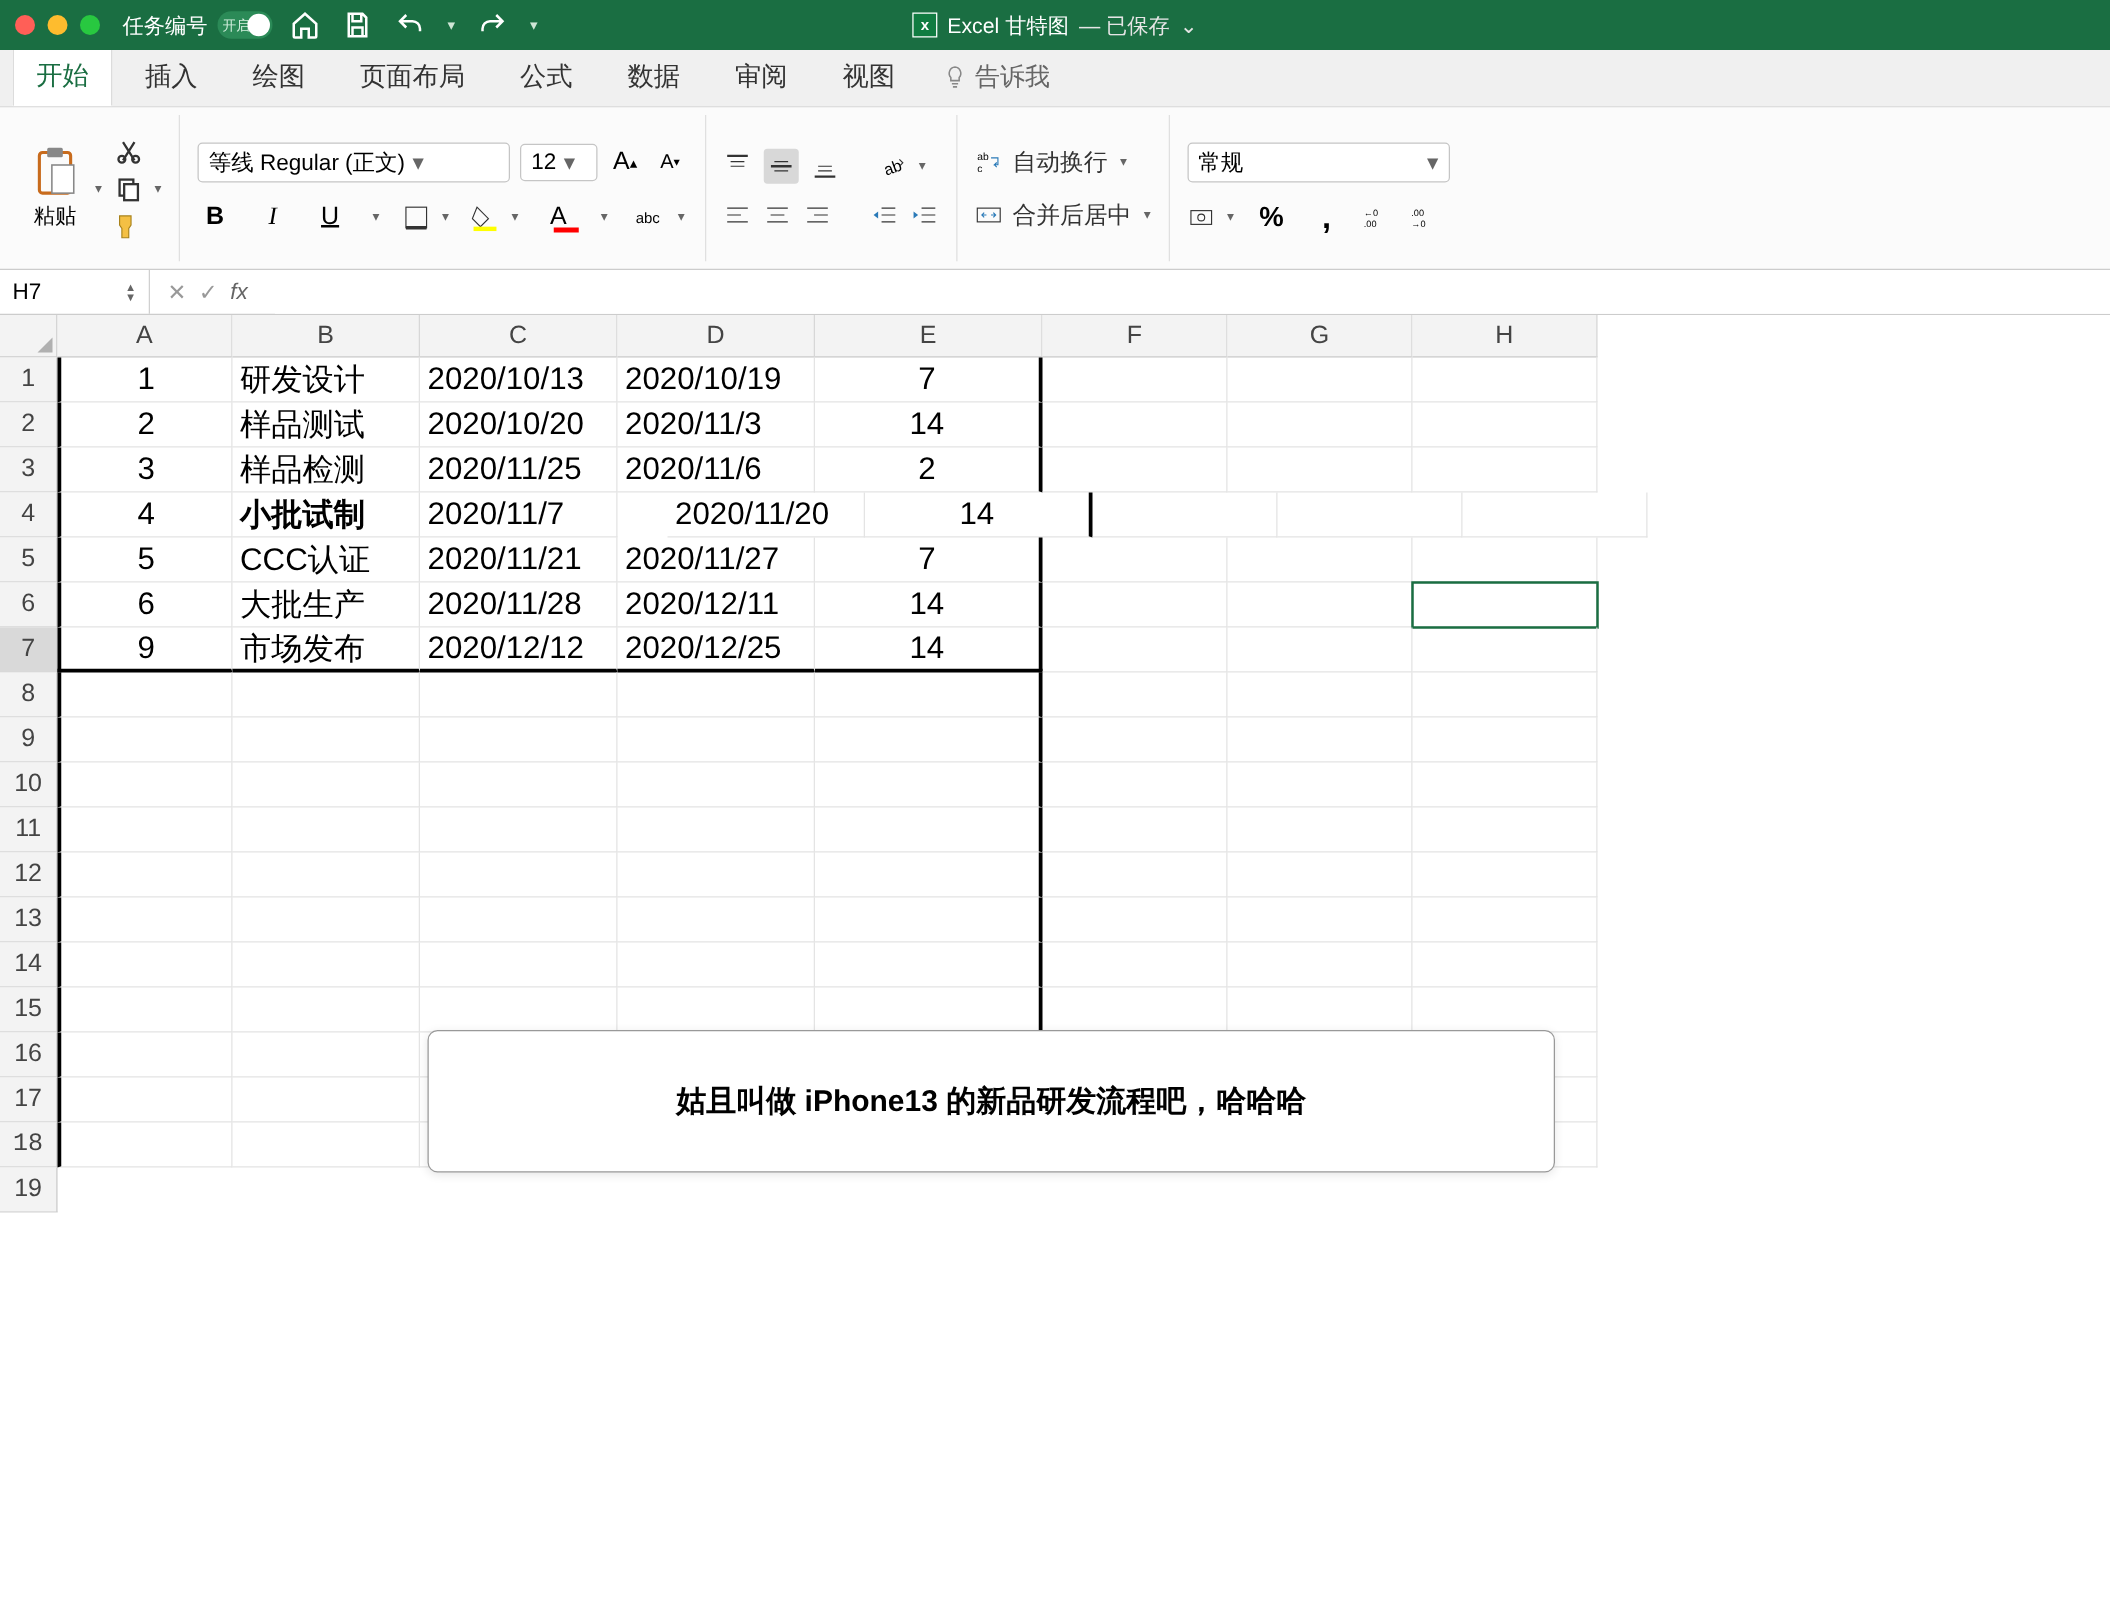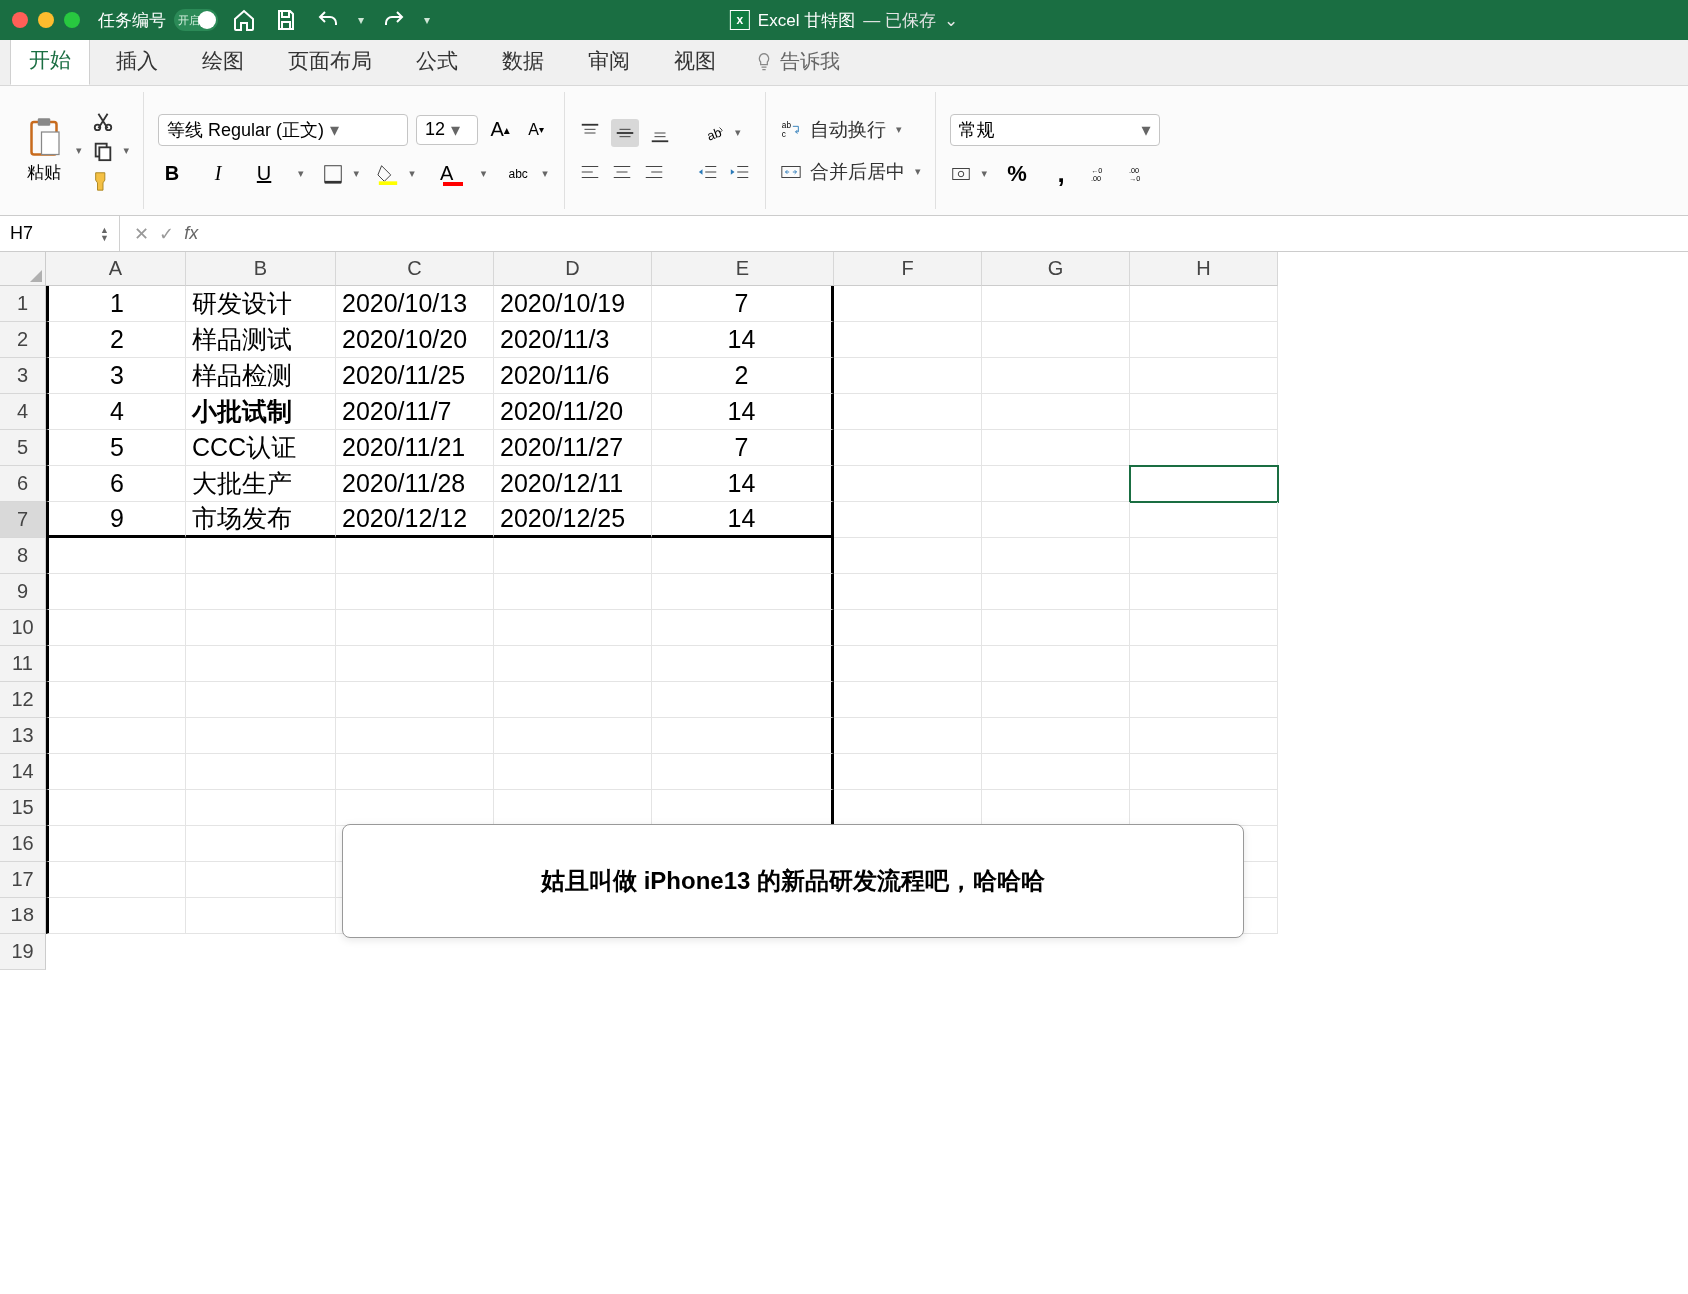--- a/index.html
+++ b/index.html
@@ -406,21 +406,21 @@
         <div class="cell left" style="width: 158px; height: 36px;">2020/11/6</div>
         <div class="cell data-border-right center" style="width: 182px; height: 36px;">2</div>
         <div class="cell" style="width: 148px; height: 36px;"></div>
         <div class="cell" style="width: 148px; height: 36px;"></div>
         <div class="cell" style="width: 148px; height: 36px;"></div>
       </div>
       <div class="crow">
         <div class="cell data-border-left center" style="width: 140px; height: 36px;">4</div>
         <div class="cell left" style="width: 150px; height: 36px; font-weight: bold;">小批试制</div>
         <div class="cell left" style="width: 158px; height: 36px;">2020/11/7</div>
-        <div class="cell left" style="width: 158px; height: 36px;">2020/11/20</div>
+        <div class="cell left" style="width: 158px; height: 36px; margin-left: 40px;">2020/11/20</div>
         <div class="cell data-border-right center" style="width: 182px; height: 36px;">14</div>
         <div class="cell" style="width: 148px; height: 36px;"></div>
         <div class="cell" style="width: 148px; height: 36px;"></div>
         <div class="cell" style="width: 148px; height: 36px;"></div>
       </div>
       <div class="crow">
         <div class="cell data-border-left center" style="width: 140px; height: 36px;">5</div>
         <div class="cell left" style="width: 150px; height: 36px;">CCC认证</div>
         <div class="cell left" style="width: 158px; height: 36px;">2020/11/21</div>
         <div class="cell left" style="width: 158px; height: 36px;">2020/11/27</div>

